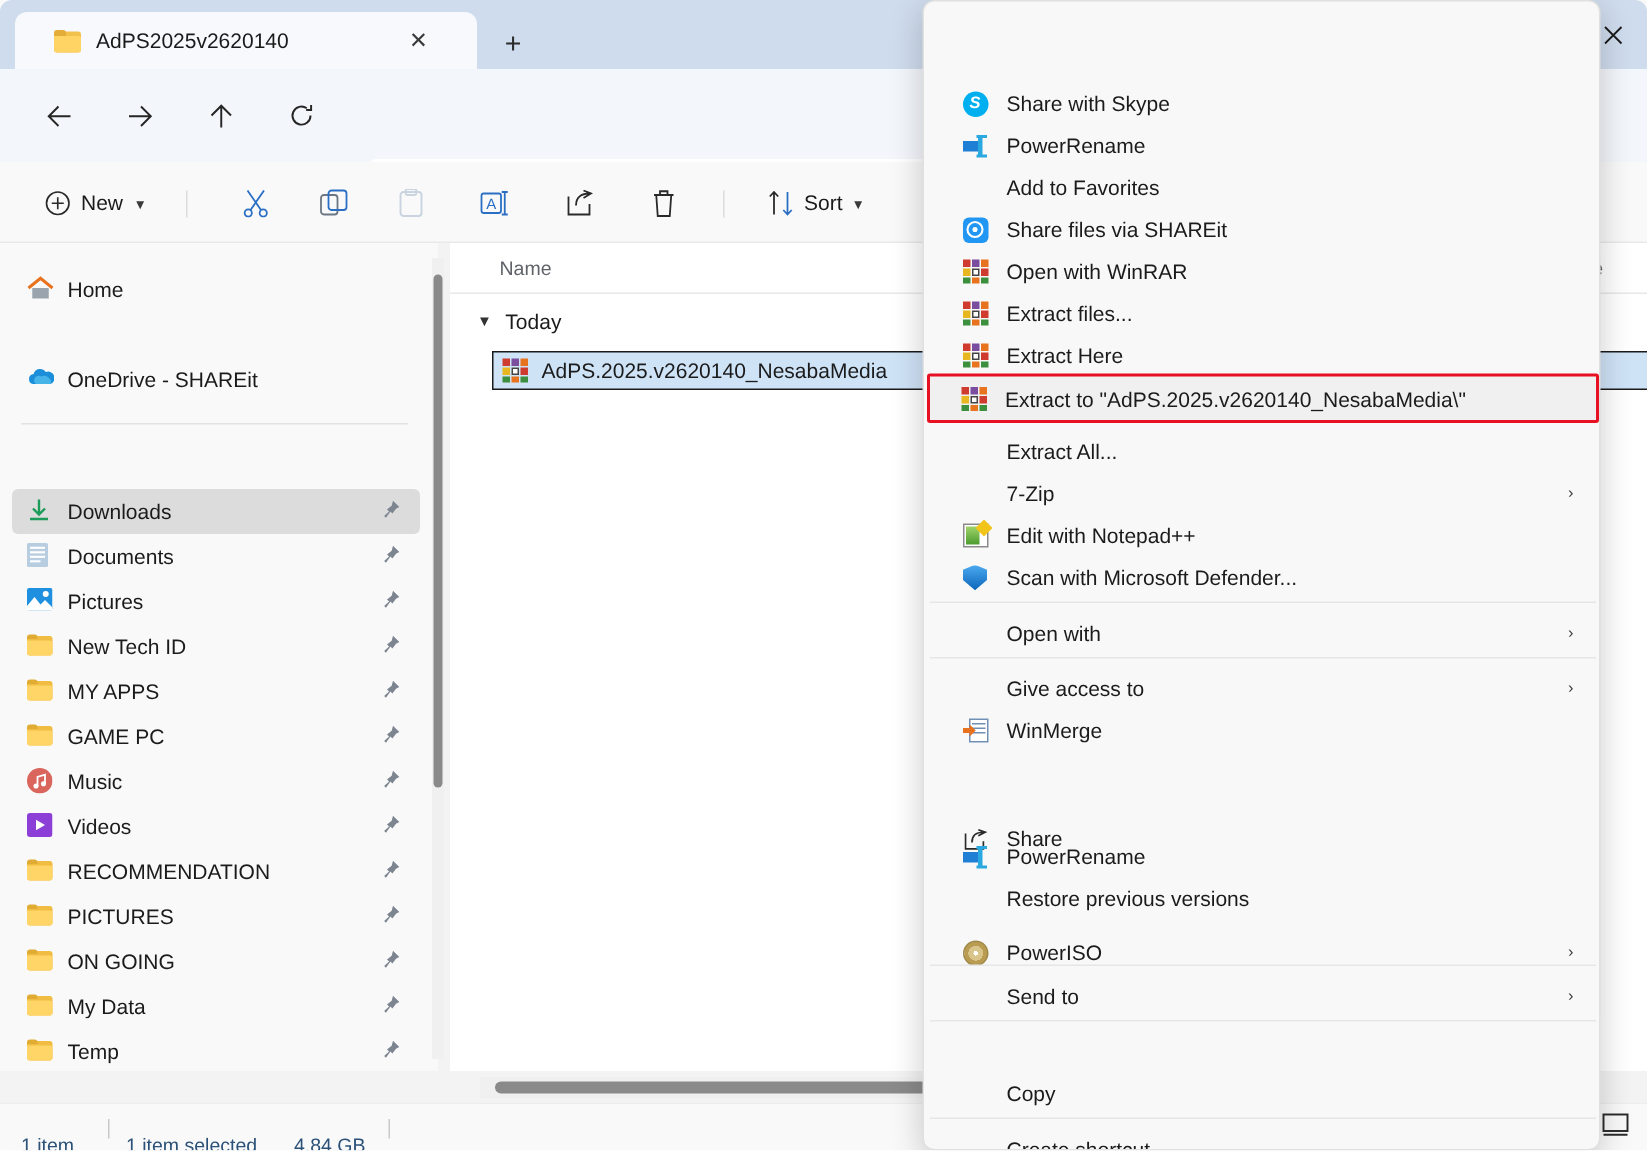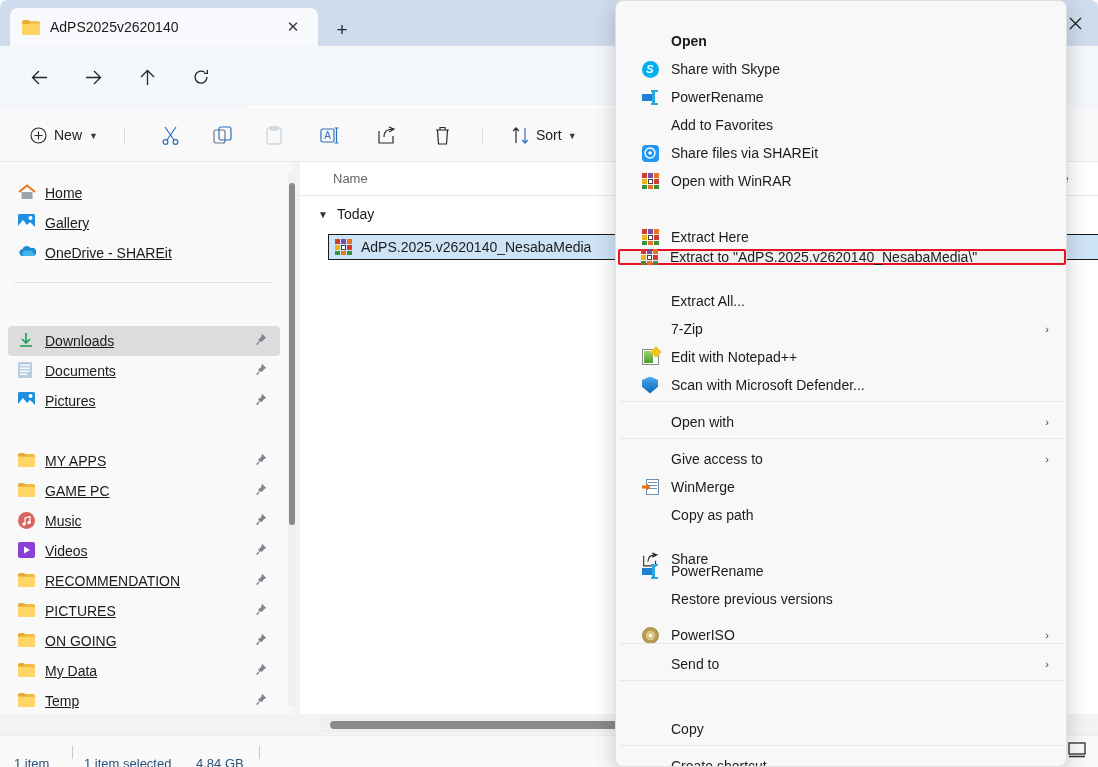--- a/index.html
+++ b/index.html
@@ -20,21 +20,21 @@
     border-radius:8px;
     overflow:hidden;
   }
   .titlebar{
     position:absolute; left:0; top:0; width:1098px; height:46px;
     background:#cfdced;
   }
   .tab{
     position:absolute; left:10px; top:8px; width:308px; height:38px;
     background:#f7f9fc; border-radius:8px 8px 0 0;
-    display:flex; align-items:center; padding:0 12px;
+    display:flex; align-items:center; padding:0 26px;
   }
   .tab-folder{
     width:18px;height:15px;flex:0 0 auto;margin-right:10px;position:relative;
   }
   .tab-folder .f-back{position:absolute;left:0;top:1px;width:18px;height:14px;background:#f2c14b;border-radius:2px;}
   .tab-folder .f-tab{position:absolute;left:0;top:0px;width:8px;height:4px;background:#e3ad37;border-radius:2px 2px 0 0;}
   .tab-folder .f-front{position:absolute;left:0;top:4px;width:18px;height:11px;background:#ffd465;border-radius:0 2px 2px 2px;}
   .tab-title{ font-size:14px; color:#1a1a1a; flex:1 1 auto; white-space:nowrap; overflow:hidden;}
   .tab-close{ width:26px;height:26px;display:flex;align-items:center;justify-content:center;
      border-radius:4px; color:#3b3b3b; font-size:15px; }
@@ -94,21 +94,21 @@
     position:absolute; left:0; top:162px; width:292px; height:552px;
     background:#f9f9f9; overflow:hidden;
   }
   .nav-item{
     position:absolute; left:8px; width:272px; height:30px;
     display:flex; align-items:center; border-radius:4px; padding-left:10px;
     font-size:14px; color:#1b1b1b;
   }
   .nav-item.sel{ background:#dcdcdc; }
   .nav-ico{ width:18px;height:18px; flex:0 0 auto; margin-right:9px; position:relative; }
-  .nav-label{ white-space:nowrap; overflow:hidden;text-decoration:underline; }
+  .nav-label{ white-space:nowrap; overflow:hidden; }
   .pin{ position:absolute; right:12px; top:7px; width:14px;height:14px; color:#7d8590; }
   .nav-divider{ position:absolute; left:14px; width:258px; height:1px; background:#e2e2e2; }
 
   .sb-scroll-track{ position:absolute; left:288px; top:172px; width:8px; height:534px; background:#f0f0f0; }
   .sb-scroll-thumb{ position:absolute; left:289px; top:183px; width:6px; height:342px; background:#8a8a8a; border-radius:3px; }
 
   
   .fol{width:17px;height:14px;position:relative;top:1px;}
   .fol .b{position:absolute;left:0;top:1px;width:17px;height:13px;background:#f0bd42;border-radius:2px;}
   .fol .t{position:absolute;left:0;top:0;width:7px;height:3px;background:#e0ac33;border-radius:2px 2px 0 0;}
@@ -168,21 +168,21 @@
   }
   .ctx-item{
     position:absolute; left:3px; width:446px; height:28px;
     display:flex; align-items:center; border-radius:4px;
     font-size:14px; color:#1b1b1b;
   }
   .ctx-item .ci-ico{ position:absolute; left:22px; width:18px;height:18px; display:flex;align-items:center;justify-content:center;}
   .ctx-item .ci-label{ position:absolute; left:52px; white-space:nowrap; }
   .ctx-item .ci-sub{ position:absolute; right:16px; font-size:11px; color:#3b3b3b; }
   .ctx-item.bold .ci-label{ font-weight:bold; }
-  .ctx-item.highlight{ background:#f0f0f0; border:2px solid #e81123; left:2px; width:448px; height:16px; border-radius:2px;}
+  .ctx-item.highlight{ background:#f0f0f0; border:2px solid #e81123; left:2px; width:448px; height:33px; border-radius:2px;}
   .ctx-sep{ position:absolute; left:4px; width:444px; height:1px; background:#e6e6e6; }
 
   
   .skype{width:17px;height:17px;border-radius:50%;background:#00aff0;color:#fff;font-size:11px;font-weight:bold;display:flex;align-items:center;justify-content:center;font-style:italic;}
   .prn{width:17px;height:15px;position:relative;}
   .prn .a{position:absolute;left:0;top:4px;width:10px;height:7px;background:#1f7fd4;}
   .prn .b{position:absolute;left:10px;top:1px;width:3px;height:13px;background:#2aa8e0;}
   .prn .c{position:absolute;left:9px;top:0px;width:7px;height:2px;background:#2aa8e0;}
   .prn .d{position:absolute;left:9px;top:13px;width:7px;height:2px;background:#2aa8e0;}
   .shareit{width:17px;height:17px;border-radius:4px;background:#2196f3;display:flex;align-items:center;justify-content:center;}
@@ -332,30 +332,20 @@
     <div class="nav-item" style="top:16px">
       <span class="nav-ico">
         <svg width="18" height="16" viewBox="0 0 18 16">
               <path d="M1 8 L9 1.5 L17 8" fill="none" stroke="#e8731f" stroke-width="2"></path>
               <path d="M3.5 8 V15 H14.5 V8" fill="#9aa4ae"></path>
             </svg>
       </span>
       <span class="nav-label">Home</span>
     </div>
 
-    <div class="nav-item" style="top:46px">
-      <span class="nav-ico">
-        <svg width="17" height="15" viewBox="0 0 17 15">
-              <rect x="0" y="0" width="17" height="15" rx="1.5" fill="#1f8fe0"></rect>
-              <path d="M0 12 L5 6 L9 11 L12 8 L17 13 V15 H0 Z" fill="#fff"></path>
-              <circle cx="12.5" cy="4" r="2" fill="#fff"></circle>
-            </svg>
-      </span>
-      <span class="nav-label">Gallery</span>
-    </div>
 
     <div class="nav-item" style="top:76px">
       <span class="nav-ico">
         <svg width="18" height="12" viewBox="0 0 18 12">
               <path d="M4 11 A3.4 3.4 0 0 1 4.4 4.3 A4.6 4.6 0 0 1 12.6 3 A3.6 3.6 0 0 1 15.6 11 Z" fill="#1a8ed8"></path>
               <path d="M6 11 A3 3 0 0 1 9.5 6 A4 4 0 0 1 15 7.5 A2.6 2.6 0 0 1 15.6 11 Z" fill="#46b4e8"></path>
             </svg>
       </span>
       <span class="nav-label">OneDrive - SHAREit</span>
     </div>
@@ -404,20 +394,29 @@
             </svg>
       </span>
       <span class="nav-label">Pictures</span>
       <span class="pin">
         <svg width="13" height="13" viewBox="0 0 13 13">
               <path d="M8 0.8 L12.2 5 L10 6.2 L7.6 9.3 L6.3 8 L3.3 12.2 L2.1 11 L5.4 8 L4 6.6 L7.1 4.2 Z" fill="#7d8590"></path>
             </svg>
       </span>
     </div>
 
+    <div class="nav-item" style="top:254px">
+      <span class="nav-ico"><span class="fol"><span class="b"></span><span class="t"></span><span class="f"></span></span></span>
+      <span class="nav-label">New Tech ID</span>
+      <span class="pin">
+        <svg width="13" height="13" viewBox="0 0 13 13">
+              <path d="M8 0.8 L12.2 5 L10 6.2 L7.6 9.3 L6.3 8 L3.3 12.2 L2.1 11 L5.4 8 L4 6.6 L7.1 4.2 Z" fill="#7d8590"></path>
+            </svg>
+      </span>
+    </div>
 
     <div class="nav-item" style="top:284px">
       <span class="nav-ico"><span class="fol"><span class="b"></span><span class="t"></span><span class="f"></span></span></span>
       <span class="nav-label">MY APPS</span>
       <span class="pin">
         <svg width="13" height="13" viewBox="0 0 13 13">
               <path d="M8 0.8 L12.2 5 L10 6.2 L7.6 9.3 L6.3 8 L3.3 12.2 L2.1 11 L5.4 8 L4 6.6 L7.1 4.2 Z" fill="#7d8590"></path>
             </svg>
       </span>
     </div>
@@ -557,23 +556,20 @@
   </div>
   <div class="view-ico">
     <svg width="18" height="16" viewBox="0 0 18 16">
           <rect x="1" y="1" width="16" height="11" fill="none" stroke="#2a2a2a" stroke-width="1.3"></rect>
           <path d="M1 14.5 H17" stroke="#2a2a2a" stroke-width="1.3"></path>
         </svg>
   </div>
 
   <div class="ctx">
 
-    <div class="ctx-item bold" style="top:26px">
-      <span class="ci-label">Open</span>
-    </div>
 
     <div class="ctx-item" style="top:54px">
       <span class="ci-ico">
             <span class="skype">S</span>
           </span>
       <span class="ci-label">Share with Skype</span>
     </div>
 
     <div class="ctx-item" style="top:82px">
       <span class="ci-ico">
@@ -613,20 +609,36 @@
               <div class="bk"></div>
               <div class="r6"></div>
               <div class="r7"></div>
               <div class="r8"></div>
               <div class="r9"></div>
             </span>
           </span>
       <span class="ci-label">Open with WinRAR</span>
     </div>
 
+    <div class="ctx-item" style="top:194px">
+      <span class="ci-ico">
+            <span class="rar">
+              <div class="r1"></div>
+              <div class="r2"></div>
+              <div class="r3"></div>
+              <div class="r4"></div>
+              <div class="bk"></div>
+              <div class="r6"></div>
+              <div class="r7"></div>
+              <div class="r8"></div>
+              <div class="r9"></div>
+            </span>
+          </span>
+      <span class="ci-label">Extract files...</span>
+    </div>
 
     <div class="ctx-item" style="top:222px">
       <span class="ci-ico">
             <span class="rar">
               <div class="r1"></div>
               <div class="r2"></div>
               <div class="r3"></div>
               <div class="r4"></div>
               <div class="bk"></div>
               <div class="r6"></div>
@@ -701,23 +713,20 @@
               <span class="pg"></span>
               <span class="ln" style="top:3px"></span>
               <span class="ln" style="top:6px"></span>
               <span class="ln" style="top:9px"></span>
               <span class="ar"></span>
             </span>
           </span>
       <span class="ci-label">WinMerge</span>
     </div>
 
-    <div class="ctx-item" style="top:500px">
-      <span class="ci-label">Copy as path</span>
-    </div>
 
     <div class="ctx-item" style="top:544px">
       <span class="ci-ico">
         <svg class="shareico" viewBox="0 0 20 17">
               <path d="M2 4 V16 H16 V10" fill="none" stroke="#2a2a2a" stroke-width="1.3"></path>
               <path d="M7 11 C7 5 11 3 16 3 M12 1 L17.5 3 L12 5.8" fill="none" stroke="#2a2a2a" stroke-width="1.3"></path>
             </svg>
       </span>
       <span class="ci-label">Share</span>
     </div>

